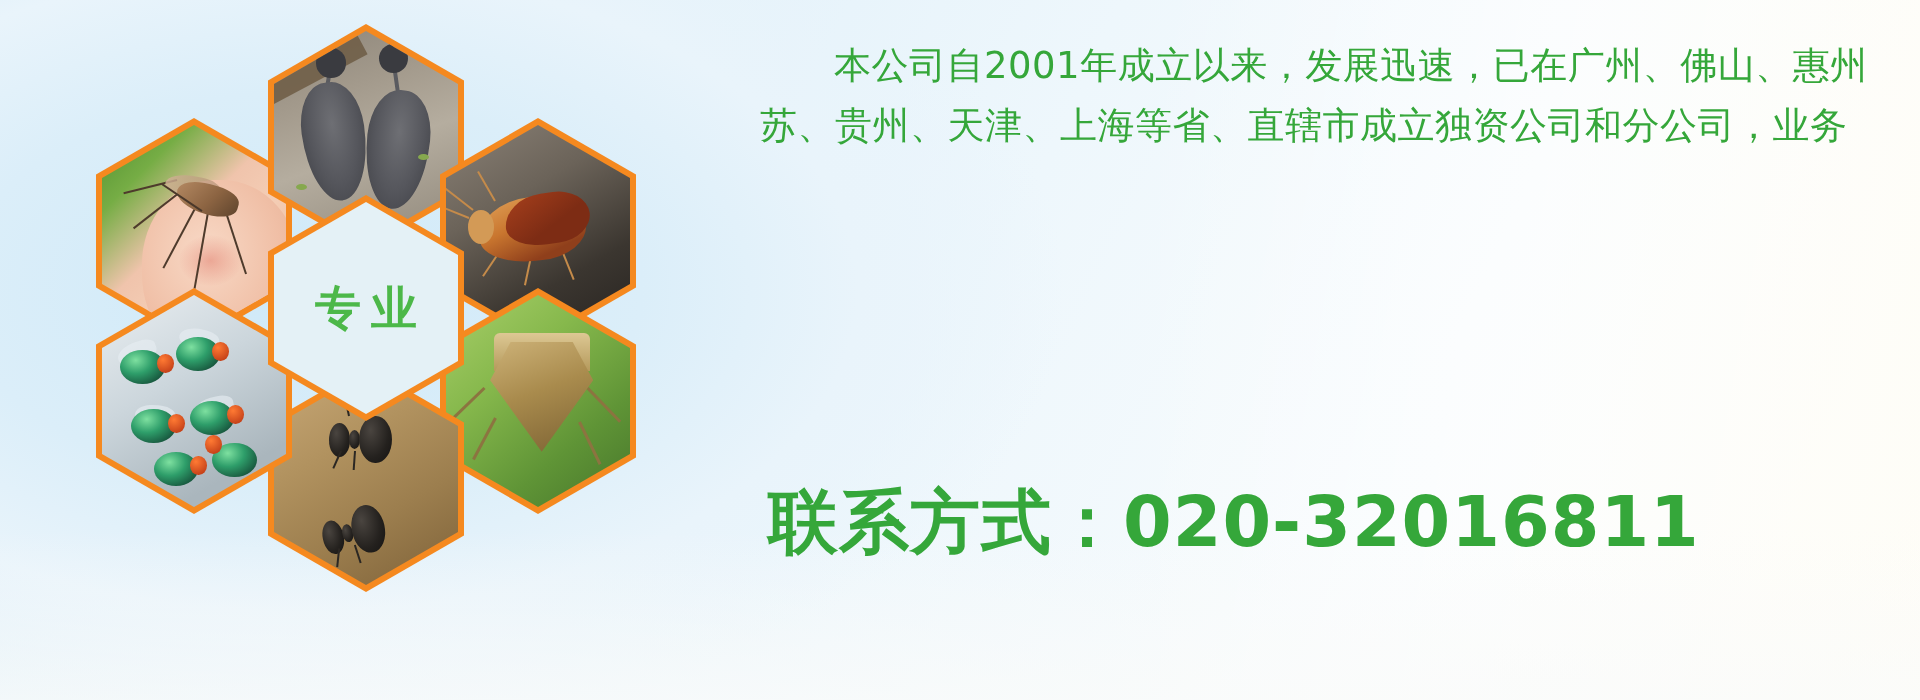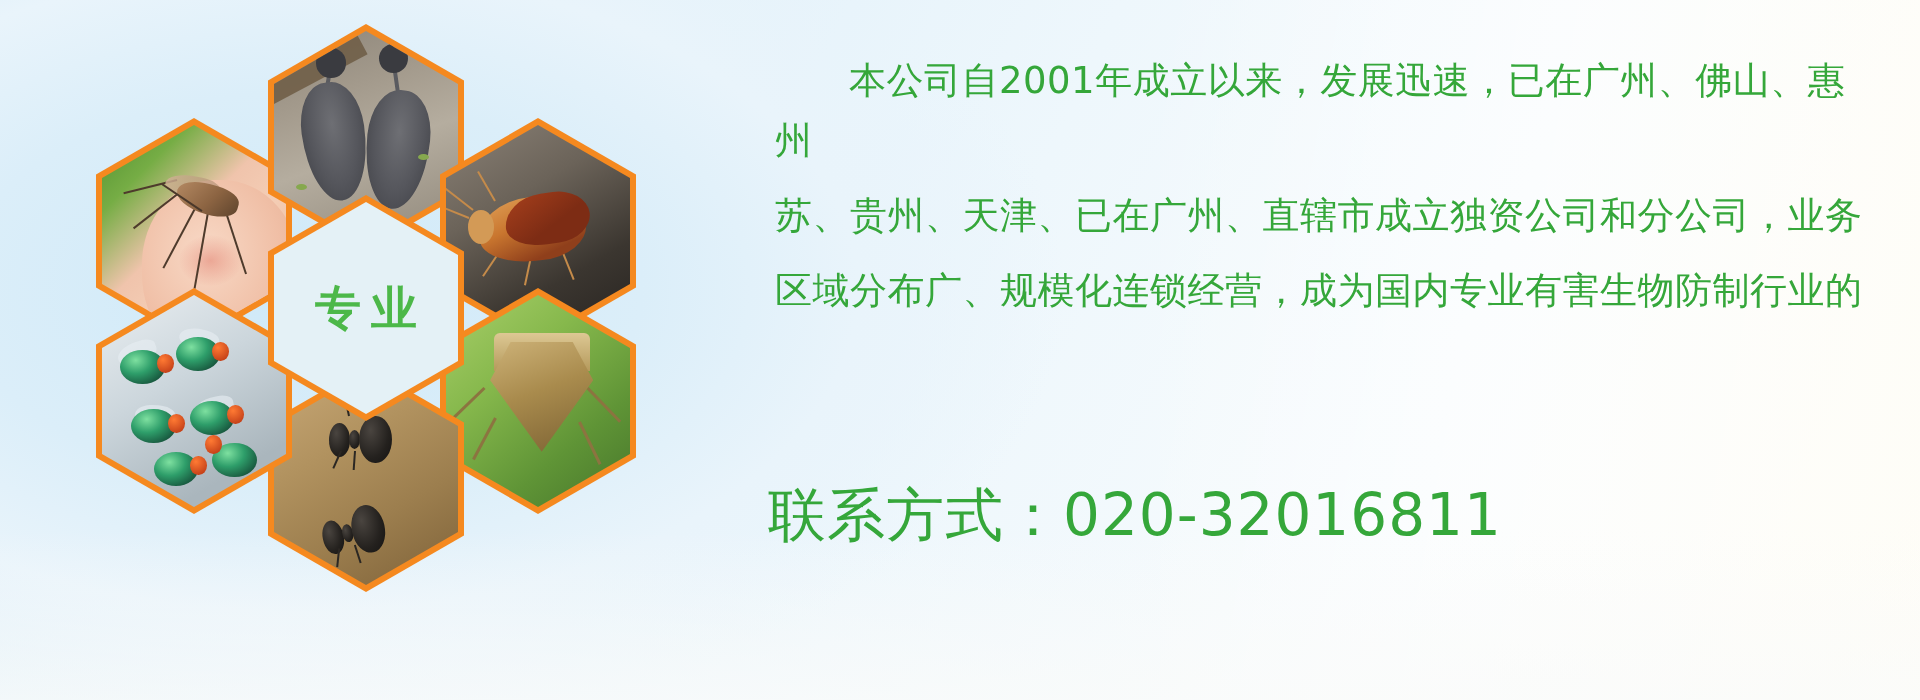--- a/index.html
+++ b/index.html
@@ -131,29 +131,29 @@
   
   #copy { position:absolute; left:760px; top:36px; width:1120px; }
   #body-text {
     color:#35a73a;
     font-size:37px;
     line-height:1.62;
     font-weight:500;
     letter-spacing:.5px;
     font-family:"DejaVu Sans","Liberation Sans",sans-serif;
   }
-  #body-text p { margin:15px; }
+  #body-text p { margin:0; }
   #body-text p:first-child { text-indent:2em; }
 
   #contact { position:absolute; left:768px; top:478px; width:1120px; }
   .contact-line {
     color:#35a73a;
-    font-size:58px;
+    font-size:70px;
     line-height:1.28;
-    font-weight:400;
+    font-weight:700;
     letter-spacing:1px;
     white-space:nowrap;
     font-family:"DejaVu Sans","Liberation Sans",sans-serif;
   }
   .contact-line.second { padding-left:322px; }
 </style>
 </head>
 <body>
 
 <div id="banner">
@@ -275,22 +275,21 @@
       <div class="hex-inner">
         <div class="center-line">专业</div>
       </div>
     </div>
 
   </div>
 
   <div id="copy">
     <div id="body-text">
       <p>本公司自2001年成立以来，发展迅速，已在广州、佛山、惠州</p>
-      <p>苏、贵州、天津、已在广州、直辖市成立独资公司和分公司，业务</p>
-      <p>区域分布广、规模化连锁经营，成为国内专业有害生物防制行业的</p>
+      <p>苏、贵州、天津、上海等省、直辖市成立独资公司和分公司，业务</p>
     </div>
   </div>
 
   <div id="contact">
     <div class="contact-line">联系方式：020-32016811</div>
   </div>
 
 </div>
 
 </body></html>

